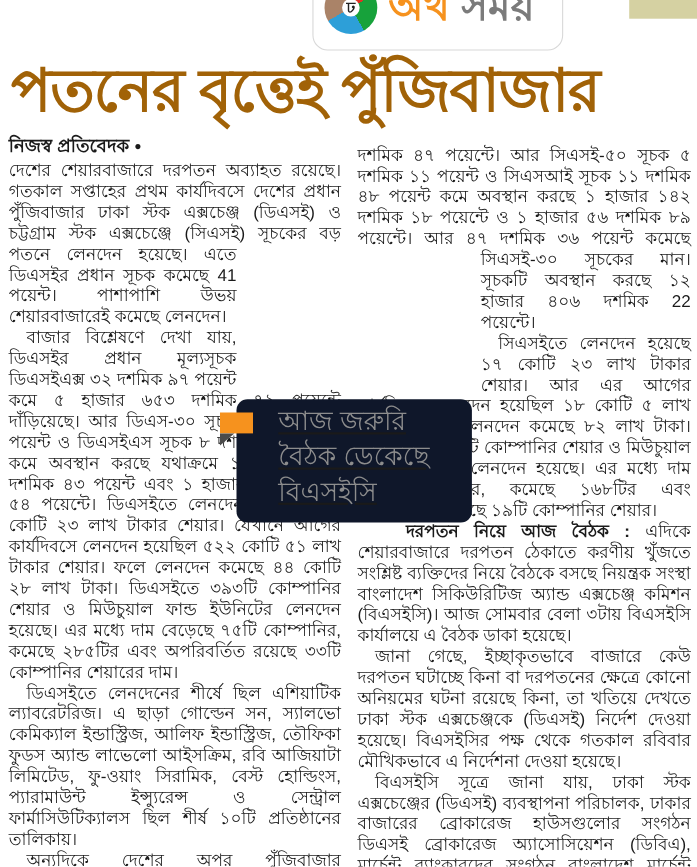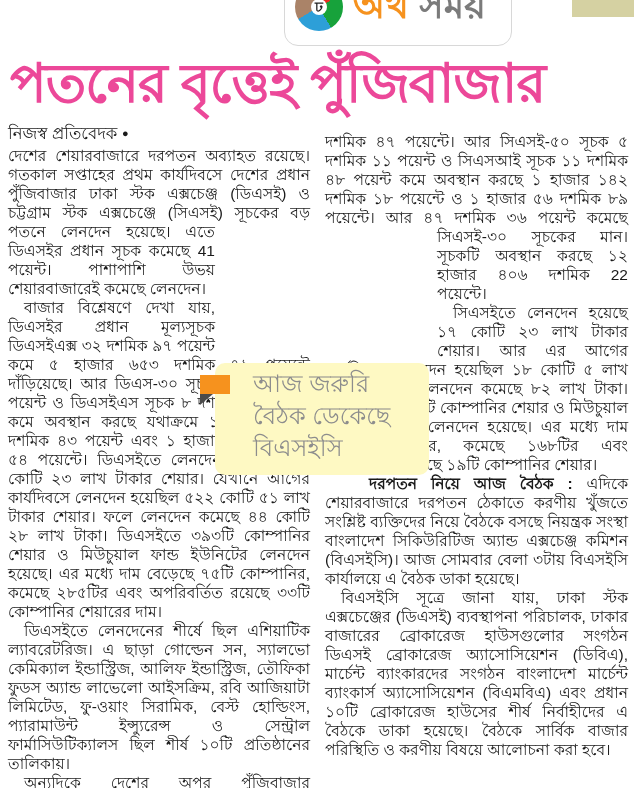--- a/index.html
+++ b/index.html
@@ -29,46 +29,46 @@
   }
   .pinwheel .glyph {
     position:absolute; left:0; right:0; top:15px; text-align:center;
     font-size:14px; font-weight:bold; color:#222; z-index:2; line-height:18px;
   }
   .brand { font-size:37px; font-weight:bold; letter-spacing:0; white-space:nowrap; }
   .brand .first  { color:#f6921e; }
   .brand .second { color:#7b7b7b; }
   
   .headline {
-    margin:2px 6px 0 10px; font-size:54px; font-weight:700; color:#ec4899;
+    margin:2px 6px 0 10px; font-size:54px; font-weight:700; color:#a16207;
     line-height:1.25; letter-spacing:-1px; white-space:nowrap;
   }
   
   .body-wrap { position:relative; display:flex; padding:6px 6px 0 8px; }
   .col { text-align:justify; font-size:15.5px; line-height:19px; }
   .col-left  { width:302px; }
   .col-right { width:303px; margin-left:15px; padding-top:8px; }
-  .byline { font-weight:normal; font-size:16.5px; margin-bottom:3px; text-align:left; }
+  .byline { font-weight:bold; font-size:16.5px; margin-bottom:3px; text-align:left; }
   .byline .dot { font-size:11px; vertical-align:2px; }
   .col p { margin:0; }
   .col p.indent { text-indent:16px; }
   .lead-bold { font-weight:bold;margin-left:28px; }
   
   .spacer-r {
     float:right; width:95px; height:228px;
     shape-outside:inset(108px 0 0 0);
   }
   .spacer-l {
     float:left; width:112px; height:220px;
     shape-outside:inset(100px 0 0 0);
   }
   
   .pull-quote {
     position:absolute; left:215px; top:245px; width:214px; height:112px;
-    background:#fef9c3; border-radius:10px; z-index:5;
+    background:#0f172a; border-radius:10px; z-index:5;text-decoration:underline;
   }
   .pq-flag {
     position:absolute; left:-15px; top:12px; width:30px; height:19px;
     background:#f6921e;
   }
   .pq-fold {
     position:absolute; left:-15px; top:31px; width:0; height:0;
     border-top:11px solid #4b4b4b; border-right:13px solid transparent;
   }
   .pq-text {
@@ -111,20 +111,21 @@
     </div>
 
     <div class="col col-right">
       <div class="spacer-l"></div>
       <p>দশমিক ৪৭ পয়েন্টে। আর সিএসই-৫০ সূচক ৫ দশমিক ১১ পয়েন্ট ও সিএসআই সূচক ১১ দশমিক ৪৮ পয়েন্ট কমে অবস্থান করছে ১ হাজার ১৪২ দশমিক ১৮ পয়েন্টে ও ১ হাজার ৫৬ দশমিক ৮৯ পয়েন্টে। আর ৪৭ দশমিক ৩৬ পয়েন্ট কমেছে সিএসই-৩০ সূচকের মান। সূচকটি অবস্থান করছে ১২ হাজার ৪০৬ দশমিক 22 পয়েন্টে।</p>
       <p class="indent">সিএসইতে লেনদেন হয়েছে ১৭ কোটি ২৩ লাখ টাকার শেয়ার। আর এর আগের কার্যদিবসে লেনদেন হয়েছিল ১৮ কোটি ৫ লাখ টাকার শেয়ার। লেনদেন কমেছে ৮২ লাখ টাকা। সিএসইতে ২১৯টি কোম্পানির শেয়ার ও মিউচুয়াল ফান্ড ইউনিটের লেনদেন হয়েছে। এর মধ্যে দাম বেড়েছে ৩২টির, কমেছে ১৬৮টির এবং অপরিবর্তিত রয়েছে ১৯টি কোম্পানির শেয়ার।</p>
       <p class="indent">
         <span class="lead-bold">দরপতন নিয়ে আজ বৈঠক :</span>
         <span>এদিকে শেয়ারবাজারে দরপতন ঠেকাতে করণীয় খুঁজতে সংশ্লিষ্ট ব্যক্তিদের নিয়ে বৈঠকে বসছে নিয়ন্ত্রক সংস্থা বাংলাদেশ সিকিউরিটিজ অ্যান্ড এক্সচেঞ্জ কমিশন (বিএসইসি)। আজ সোমবার বেলা ৩টায় বিএসইসি কার্যালয়ে এ বৈঠক ডাকা হয়েছে।</span>
       </p>
+      <p class="indent">জানা গেছে, ইচ্ছাকৃতভাবে বাজারে কেউ দরপতন ঘটাচ্ছে কিনা বা দরপতনের ক্ষেত্রে কোনো অনিয়মের ঘটনা রয়েছে কিনা, তা খতিয়ে দেখতে ঢাকা স্টক এক্সচেঞ্জকে (ডিএসই) নির্দেশ দেওয়া হয়েছে। বিএসইসির পক্ষ থেকে গতকাল রবিবার মৌখিকভাবে এ নির্দেশনা দেওয়া হয়েছে।</p>
       <p class="indent">বিএসইসি সূত্রে জানা যায়, ঢাকা স্টক এক্সচেঞ্জের (ডিএসই) ব্যবস্থাপনা পরিচালক, ঢাকার বাজারের ব্রোকারেজ হাউসগুলোর সংগঠন ডিএসই ব্রোকারেজ অ্যাসোসিয়েশন (ডিবিএ), মার্চেন্ট ব্যাংকারদের সংগঠন বাংলাদেশ মার্চেন্ট ব্যাংকার্স অ্যাসোসিয়েশন (বিএমবিএ) এবং প্রধান ১০টি ব্রোকারেজ হাউসের শীর্ষ নির্বাহীদের এ বৈঠকে ডাকা হয়েছে। বৈঠকে সার্বিক বাজার পরিস্থিতি ও করণীয় বিষয়ে আলোচনা করা হবে।</p>
     </div>
 
     <div class="pull-quote">
       <span class="pq-flag"></span>
       <span class="pq-fold"></span>
       <div class="pq-text">আজ জরুরি বৈঠক ডেকেছে বিএসইসি</div>
     </div>
 
   </div>

